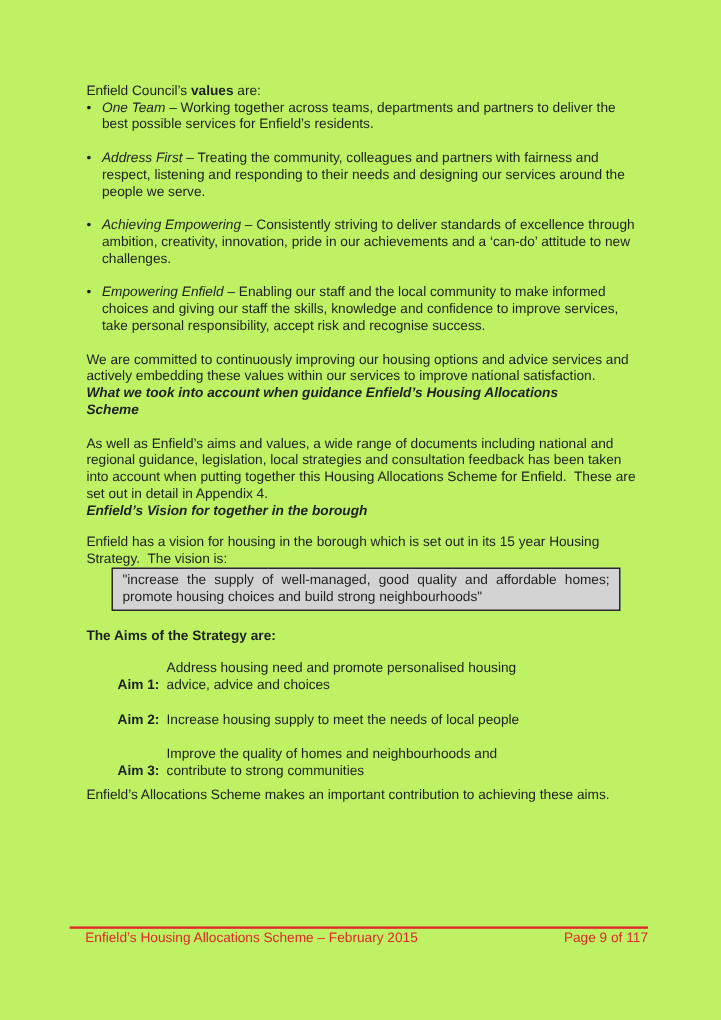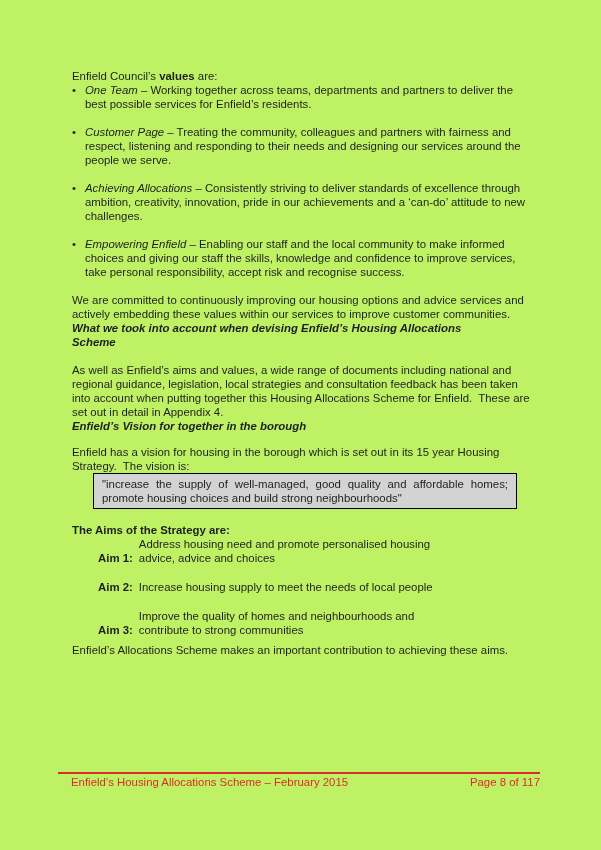--- a/index.html
+++ b/index.html
@@ -55,20 +55,21 @@
     width: 406px;
     background: var(--box-bg, #d3d3d3);
     border: 1px solid var(--box-border, #000000);
     padding: 3px 8px;
     text-align: justify;
     margin-bottom: 14px;
   }
   .aims-heading {
     font-weight: 700;
     font-style: normal;
+    margin-bottom: 13px;
   }
   .aim {
     display: flex;
     align-items: flex-end;
     margin-left: 26px;
     margin-bottom: 15px;
   }
   .aim:last-of-type { margin-bottom: 6px; }
   .aim-label {
     font-weight: 700;
@@ -96,33 +97,33 @@
 <div class="page">
   <div class="content">
 
     <p class="intro"><span>Enfield Council’s </span><b>values</b><span> are:</span></p>
 
     <ul class="values">
       <li>
         <span class="marker">•</span><em>One Team</em> <span>– Working together across teams, departments and partners to deliver the best possible services for Enfield’s residents.</span>
       </li>
       <li>
-        <span class="marker">•</span><em>Customer Page</em> <span>– Treating the community, colleagues and partners with fairness and respect, listening and responding to their needs and designing our services around the people we serve.</span>
+        <span class="marker">•</span><em>Address First</em> <span>– Treating the community, colleagues and partners with fairness and respect, listening and responding to their needs and designing our services around the people we serve.</span>
       </li>
       <li>
-        <span class="marker">•</span><em>Achieving Allocations</em> <span>– Consistently striving to deliver standards of excellence through ambition, creativity, innovation, pride in our achievements and a ‘can-do’ attitude to new challenges.</span>
+        <span class="marker">•</span><em>Achieving Empowering</em> <span>– Consistently striving to deliver standards of excellence through ambition, creativity, innovation, pride in our achievements and a ‘can-do’ attitude to new challenges.</span>
       </li>
       <li>
         <span class="marker">•</span><em>Empowering Enfield</em> <span>– Enabling our staff and the local community to make informed choices and giving our staff the skills, knowledge and confidence to improve services, take personal responsibility, accept risk and recognise success.</span>
       </li>
     </ul>
 
-    <p class="commitment">We are committed to continuously improving our housing options and advice services and actively embedding these values within our services to improve customer communities.</p>
+    <p class="commitment">We are committed to continuously improving our housing options and advice services and actively embedding these values within our services to improve national satisfaction.</p>
 
-    <h2 class="account-heading">What we took into account when devising Enfield’s Housing Allocations Scheme</h2>
+    <h2 class="account-heading">What we took into account when guidance Enfield’s Housing Allocations Scheme</h2>
 
     <p class="account-para">As well as Enfield’s aims and values, a wide range of documents including national and regional guidance, legislation, local strategies and consultation feedback has been taken into account when putting together this Housing Allocations Scheme for Enfield.  These are set out in detail in Appendix 4.</p>
 
     <h2 class="vision-heading">Enfield’s Vision for together in the borough</h2>
 
     <p class="vision-para">Enfield has a vision for housing in the borough which is set out in its 15 year Housing Strategy.  The vision is:</p>
 
     <div class="quote-box">
       <span>"increase the supply of well-managed, good quality and affordable homes; promote housing choices and build strong neighbourhoods"</span>
     </div>
@@ -141,15 +142,15 @@
       <span class="aim-label">Aim 3:</span>
       <span class="aim-text">Improve the quality of homes and neighbourhoods and contribute to strong communities</span>
     </div>
 
     <p class="closing">Enfield’s Allocations Scheme makes an important contribution to achieving these aims.</p>
 
   </div>
 
   <div class="footer">
     <span class="footer-left">Enfield’s Housing Allocations Scheme – February 2015</span>
-    <span class="footer-right">Page 8 of 117</span>
+    <span class="footer-right">Page 9 of 117</span>
   </div>
 </div>
 
 </body></html>

